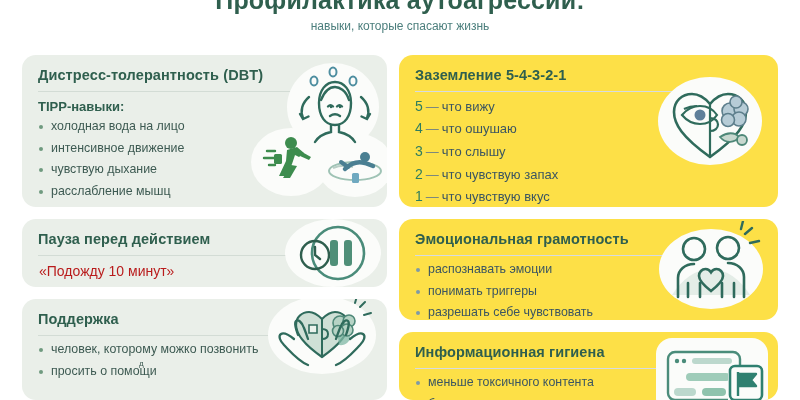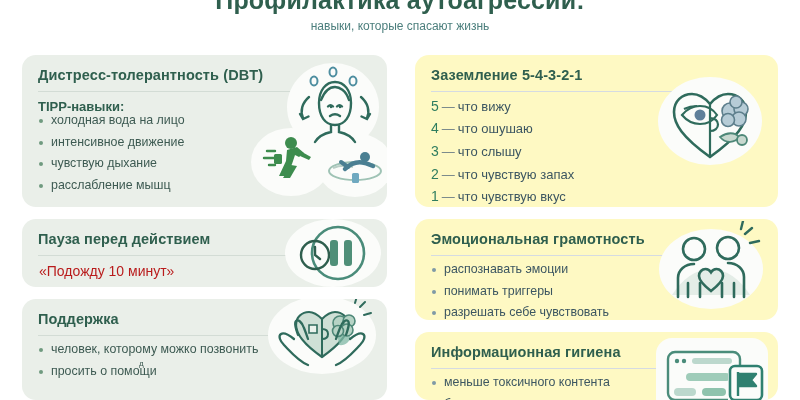--- a/index.html
+++ b/index.html
@@ -14,39 +14,39 @@
   .title{
     font-size:25px;font-weight:700;color:#2f5f4e;
     letter-spacing:.2px;line-height:1;margin-top:-12px;
   }
   .subtitle{
     font-size:12px;color:#4c7f7d;margin-top:7px;line-height:1.1;
   }
   
   .grid{
     position:absolute;top:55px;left:0;width:800px;height:345px;
-    display:flex;gap:28px;padding:0 22px;
+    display:flex;gap:12px;padding:0 22px;
   }
   .col{display:flex;flex-direction:column;gap:12px;}
   .col-left{width:365px}
   .col-right{width:auto;flex:1}
   .card{
     border-radius:14px;position:relative;overflow:hidden;
     padding:12px 16px 10px 16px;
   }
   .card.green{background:#eaefe9}
-  .card.blue{background:#fef9c3}
+  .card.blue{background:#fde047}
   .card h2{
     font-size:14.5px;font-weight:700;color:#2f5f4e;
     line-height:1.15;margin-bottom:7px;letter-spacing:.1px;
   }
   .card.blue h2{color:#2f5f4e}
   .rule{height:1px;background:#d3dcd5;margin:0 0 7px 0;width:78%}
   .card.blue .rule{background:#d5dbe2}
-  .sub{font-size:13px;font-weight:700;color:#2f5f4e;margin-bottom:0}
+  .sub{font-size:13px;font-weight:700;color:#2f5f4e;margin-bottom:6px}
   ul{list-style:none}
   li{
     font-size:12.4px;color:#3d5a52;line-height:1.12;
     padding-left:13px;position:relative;margin-bottom:8px;
     white-space:nowrap;
   }
   li::before{
     content:"";position:absolute;left:1px;top:5px;
     width:4px;height:4px;border-radius:50%;background:#6f9a7f;
   }

